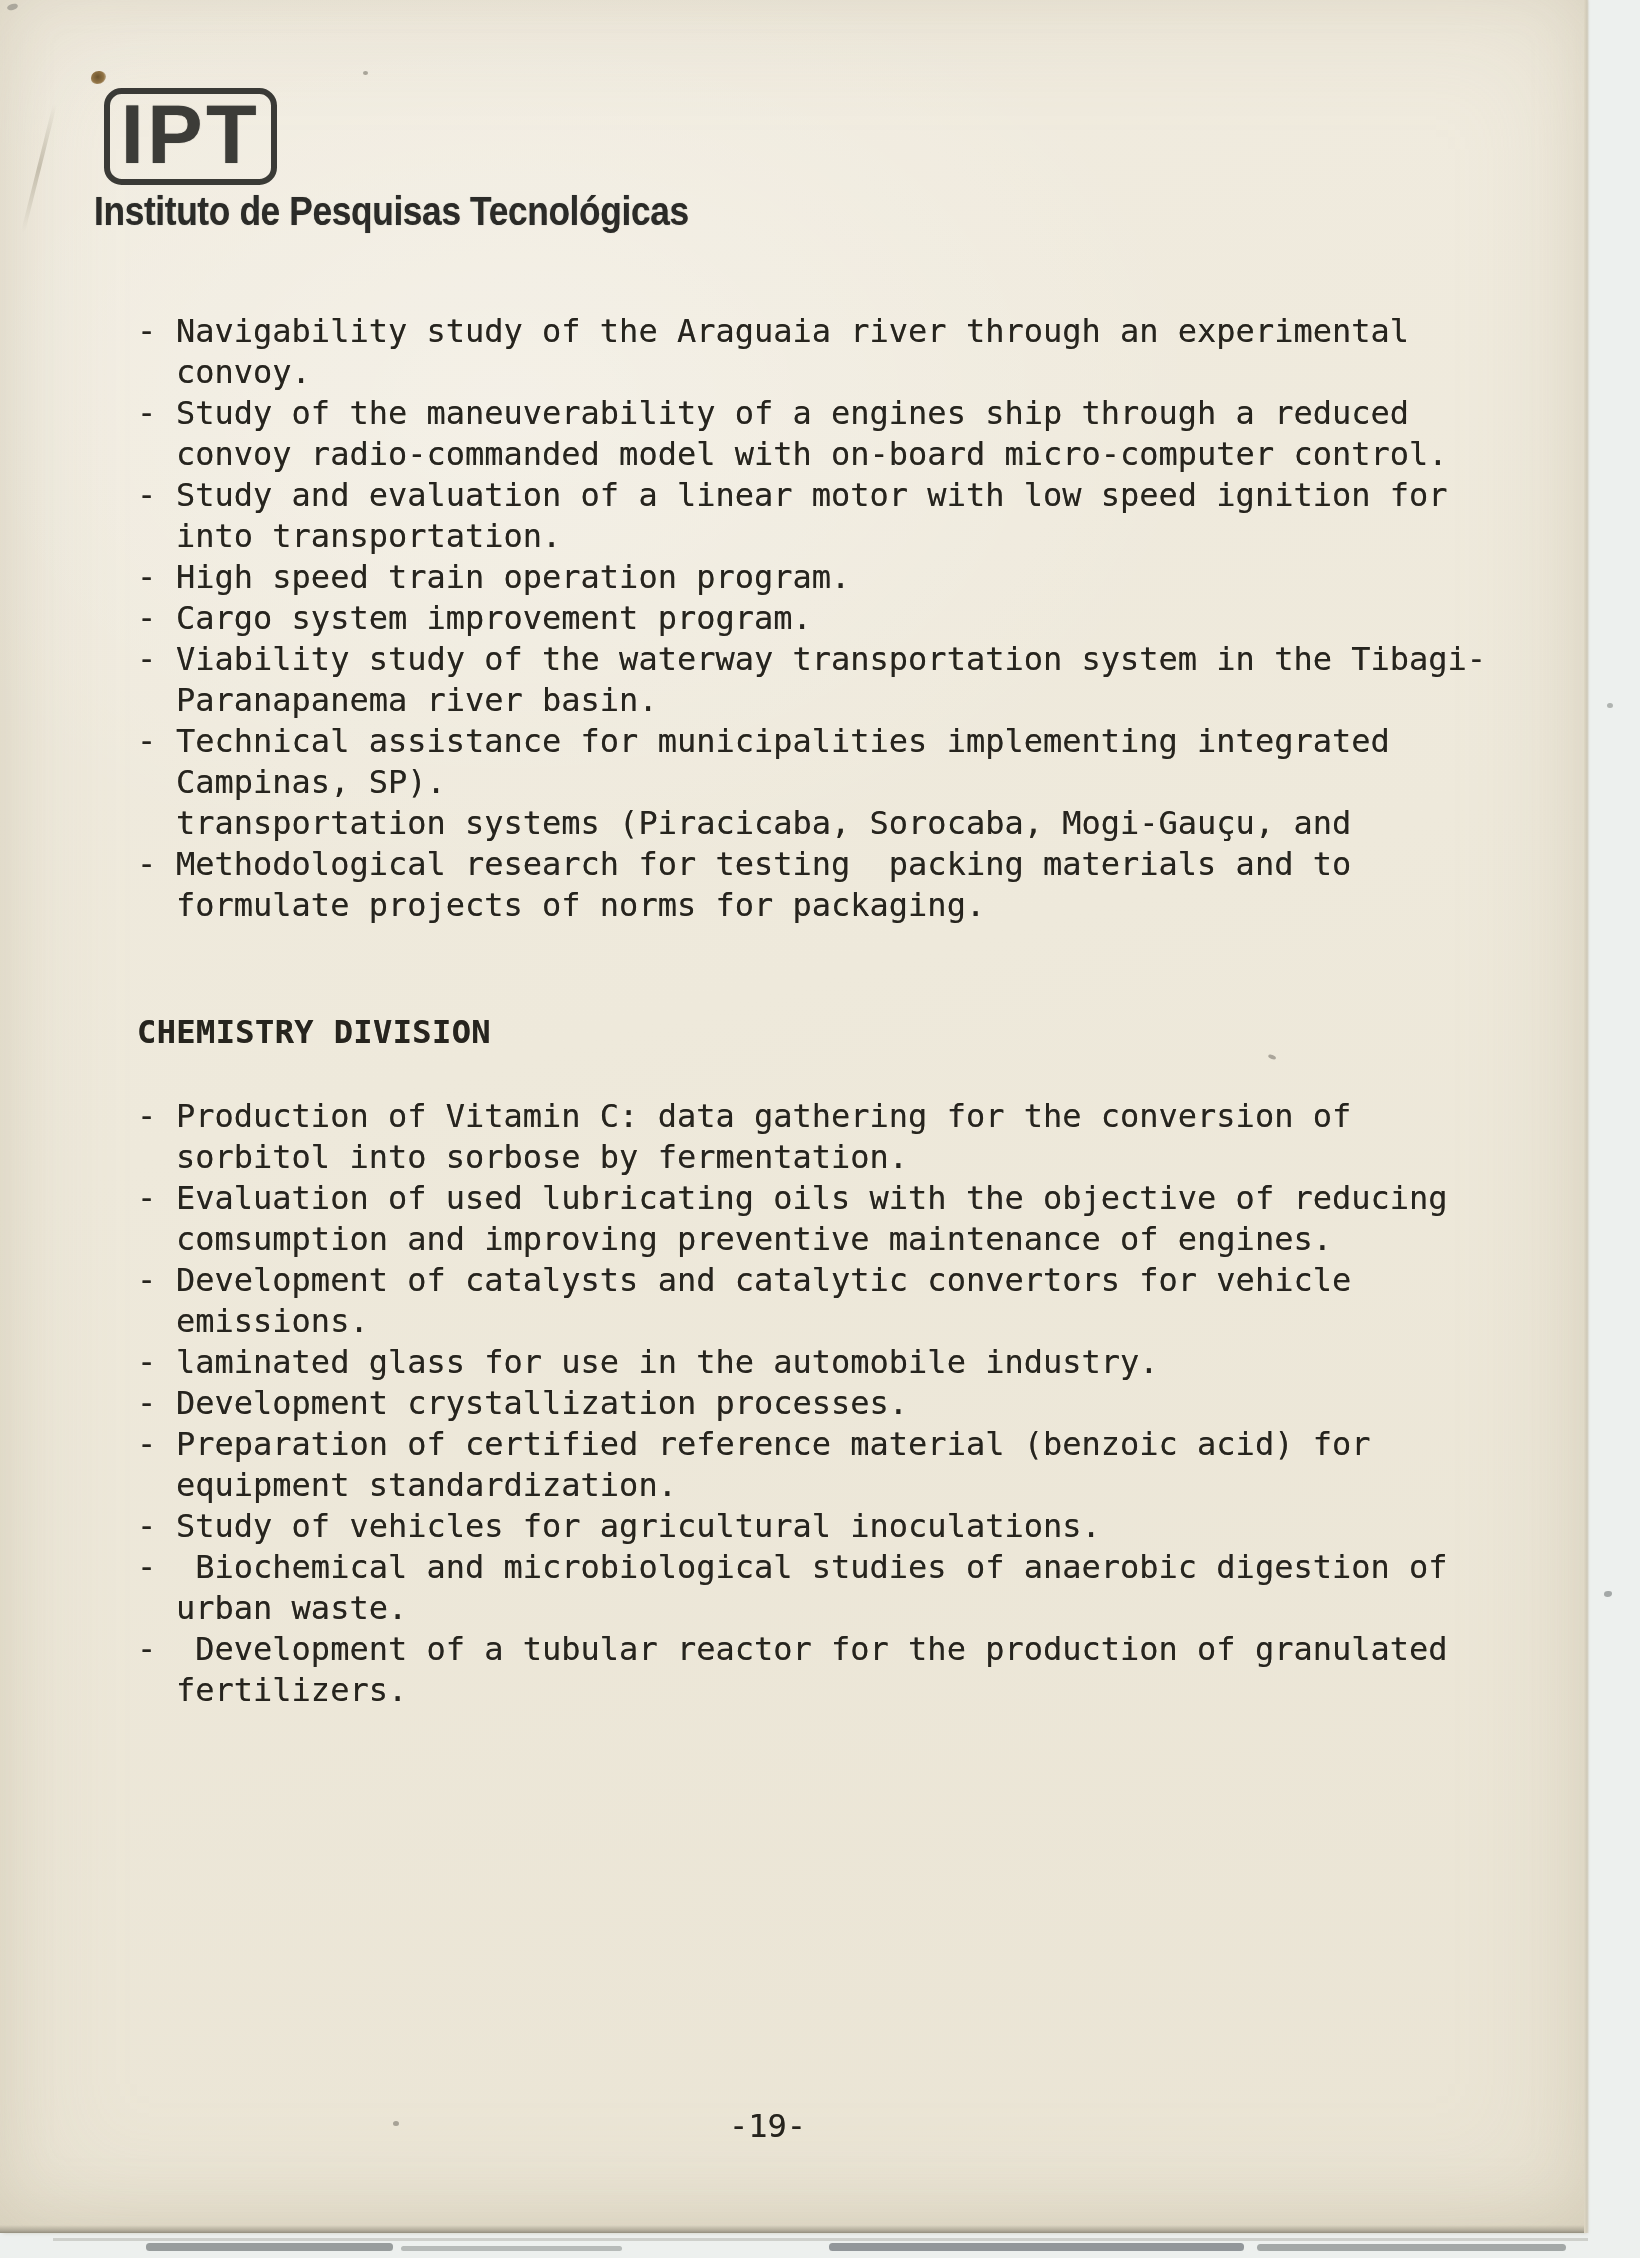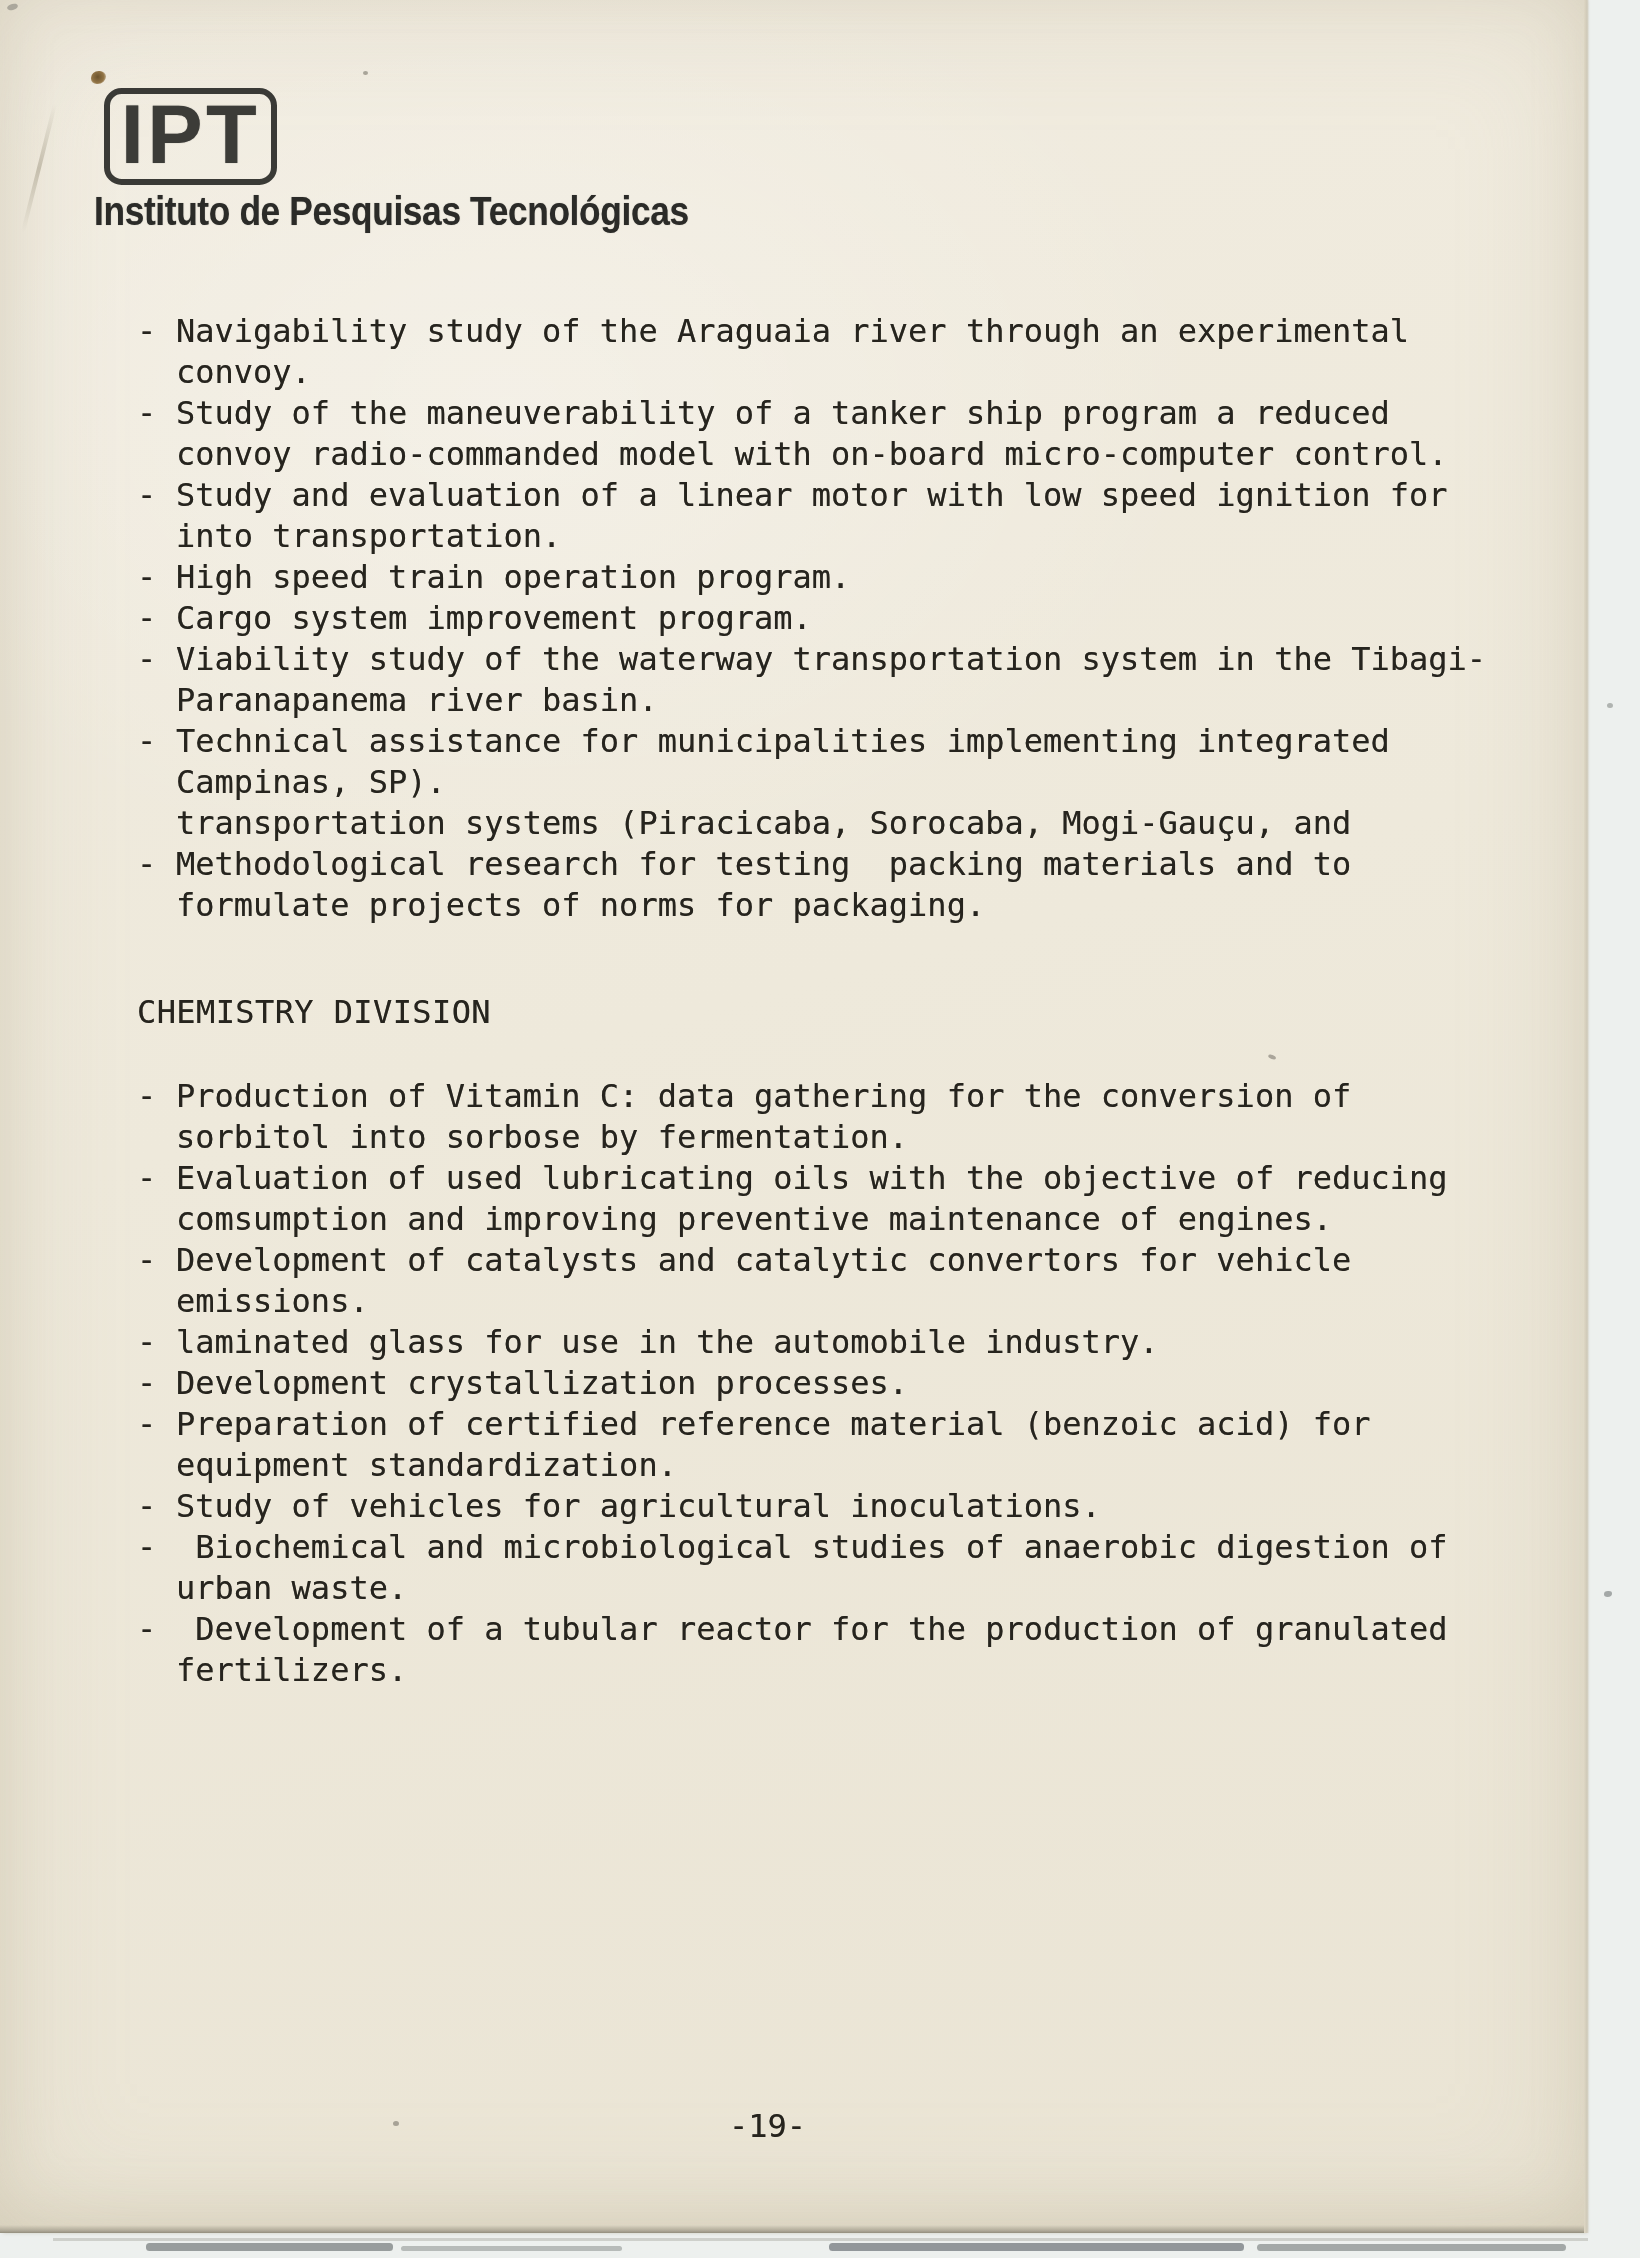--- a/index.html
+++ b/index.html
@@ -64,22 +64,22 @@
   .doc-body{
     position:absolute;left:137px;top:311px;width:1359px;
     font-size:32px;line-height:41px;color:#26241e;
     text-shadow:0 0 0.5px rgba(38,36,30,.55);
   }
   .item{display:flex;align-items:flex-start}
   .dash{width:39px;flex:none;white-space:pre}
   .item-lines{flex:1 1 auto;min-width:0}
   .line{height:41px;white-space:pre}
   .division-heading{
-    margin:66px 0 43px 0;
-    font-size:32px;font-weight:normal;line-height:41px;
+    margin:86px 0 43px 0;
+    font-size:32px;font-weight:bold;line-height:41px;
     letter-spacing:0.4px;white-space:pre;
   }
   .page-number{
     position:absolute;left:729px;top:2109px;
     font-size:32px;line-height:35px;color:#26241e;
     text-shadow:0 0 0.5px rgba(38,36,30,.55);
     white-space:pre;
   }
   
   .speck{position:absolute}
@@ -113,21 +113,21 @@
         <div class="item">
           <span class="dash">-</span>
           <div class="item-lines">
             <div class="line">Navigability study of the Araguaia river through an experimental</div>
             <div class="line">convoy.</div>
           </div>
         </div>
         <div class="item">
           <span class="dash">-</span>
           <div class="item-lines">
-            <div class="line">Study of the maneuverability of a tanker ship program a reduced</div>
+            <div class="line">Study of the maneuverability of a engines ship through a reduced</div>
             <div class="line">convoy radio-commanded model with on-board micro-computer control.</div>
           </div>
         </div>
         <div class="item">
           <span class="dash">-</span>
           <div class="item-lines">
             <div class="line">Study and evaluation of a linear motor with low speed ignition for</div>
             <div class="line">into transportation.</div>
           </div>
         </div>

